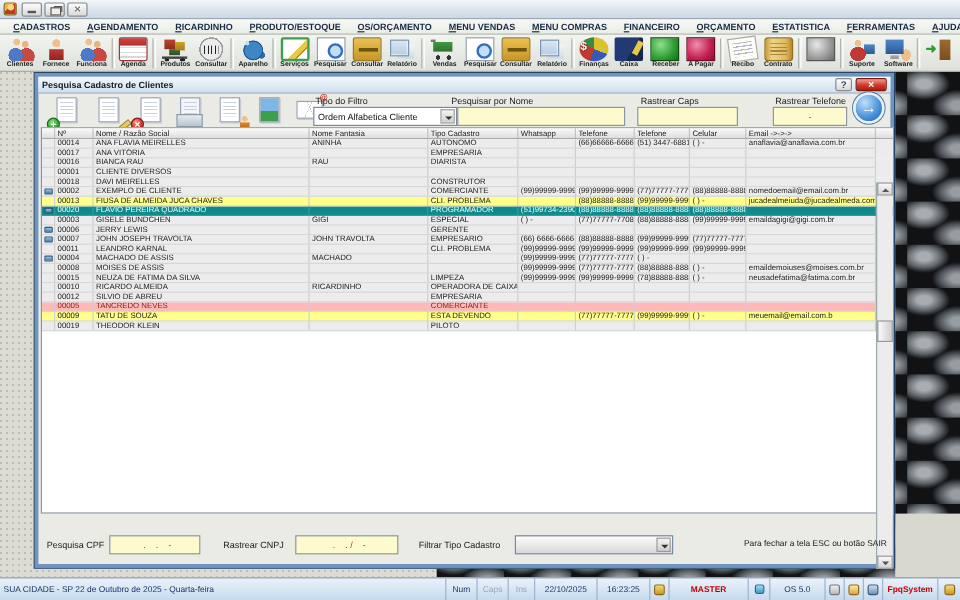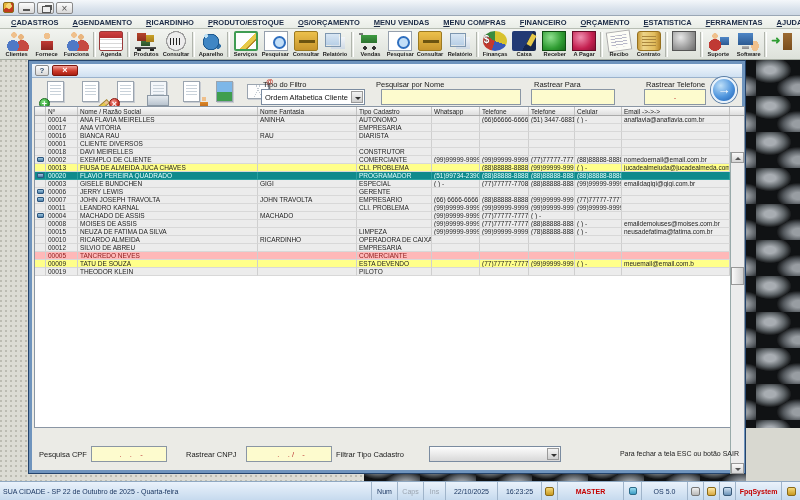--- a/index.html
+++ b/index.html
@@ -324,20 +324,21 @@
         <div class="tb-label"></div>
       </div>
     </div>
 
   <div class="mdi">
     <div class="pebbles"></div>
     <div class="graypatch"></div>
 
     <div class="dialog">
       <div class="dlg-titlebar">
+        <div class="dlg-title">Pesquisa Cadastro de Clientes</div>
         <div class="dlg-help">?</div>
         <div class="dlg-close">×</div>
       </div>
 
       <div class="dbtn" style="left:14px">
           <div class="dico"></div>
           <div class="badge b-add">+</div>
         </div>
       <div class="dbtn" style="left:49px">
           <div class="dico"></div>
@@ -354,27 +355,27 @@
           <div class="dico"></div>
         </div>
       <div class="dbtn d-photo" style="left:183px">
           <div class="dico"></div>
         </div>
       <div class="dbtn d-mail" style="left:214px">
           <div class="dico"></div>
         </div>
 
       <div class="flt-label" style="left:234px; top:19px">Tipo do Filtro</div>
-      <div class="combo" style="left:232px; top:28px; width:104px">
+      <div class="combo" style="left:232px; top:28px; width:120px">
         <span>Ordem Alfabetica Cliente</span>
         <span class="arrowbox"></span>
       </div>
       <div class="flt-label" style="left:347px; top:19px">Pesquisar por Nome</div>
       <div class="yinput" style="left:352px; top:28px; width:140px"></div>
-      <div class="flt-label" style="left:505px; top:19px">Rastrear Para</div>
+      <div class="flt-label" style="left:505px; top:19px">Rastrear Caps</div>
       <div class="yinput" style="left:502px; top:28px; width:84px"></div>
       <div class="flt-label" style="left:617px; top:19px">Rastrear Telefone</div>
       <div class="yinput" style="left:615px; top:28px; width:62px; color:#b33">-</div>
       <div class="go-btn">→</div>
 
       <div class="table">
         <div class="thead" id="thead">
             <div class="cell"></div>
             <div class="cell">Nº</div>
             <div class="cell">Nome / Razão Social</div>
@@ -632,21 +633,21 @@
           <div class="varrow up"></div>
           <div class="vthumb"></div>
           <div class="varrow dn"></div>
         </div>
       </div>
 
       <div class="flt-label" style="left:10px; top:389px">Pesquisa CPF</div>
       <div class="yinput" style="left:62px; top:385px; width:76px; color:#b33">  .    .    -</div>
       <div class="flt-label" style="left:157px; top:389px">Rastrear CNPJ</div>
       <div class="yinput" style="left:217px; top:385px; width:86px; color:#b33">  .    . /    -</div>
-      <div class="flt-label" style="left:307px; top:389px">Filtrar Tipo Cadastro</div>
+      <div class="flt-label" style="left:320px; top:389px">Filtrar Tipo Cadastro</div>
       <div class="combo" style="left:400px; top:385px; width:132px; background:linear-gradient(#fdfdfd,#d8d8d8)">
         <span></span>
         <span class="arrowbox"></span>
       </div>
       <div class="hint" style="right:6px; top:389px">Para fechar a tela ESC ou botão SAIR</div>
     </div>
   </div>
 
   <div class="statusbar">
     <div class="seg grow">SUA CIDADE - SP 22 de Outubro de 2025 - Quarta-feira</div>

